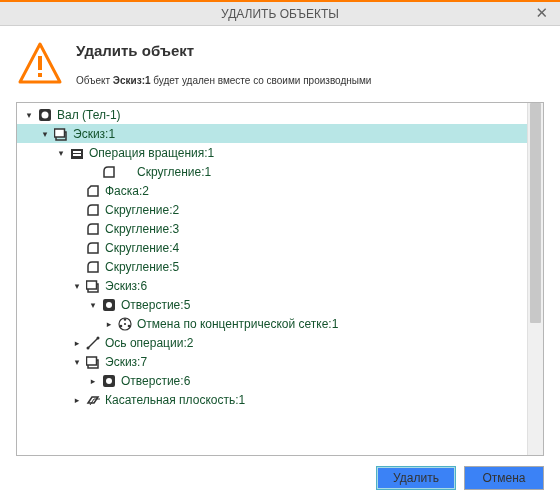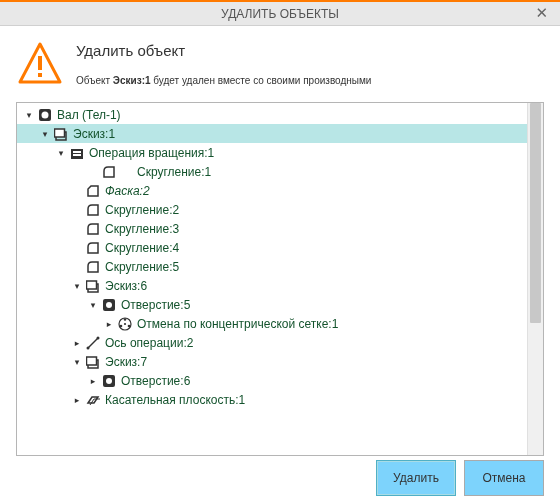--- a/index.html
+++ b/index.html
@@ -53,21 +53,21 @@
       align-items: flex-start;
     }
     .warning-icon {
       width: 48px;
       height: 48px;
       flex-shrink: 0;
       margin-right: 12px;
     }
     .header-text h1 {
       font-size: 15px;
-      font-weight: normal;
+      font-weight: bold;
       color: #333;
       margin-bottom: 16px;
       margin-top: 2px;
     }
     .header-text .subtitle {
       font-size: 10px;
       color: #333;
     }
     .subtitle .bold { font-weight: bold; }
     .tree-container {
@@ -132,23 +132,23 @@
     .button-row {
       height: 44px;
       display: flex;
       align-items: center;
       justify-content: flex-end;
       gap: 8px;
       padding: 0 16px;
     }
     .btn {
       min-width: 80px;
-      height: 36px;
+      height: 24px;
       border: 1px solid #aaa;
-      background: #7dd3fc;
+      background: #3b82f6;
       font-size: 12px;
       cursor: pointer;
       color: #333;
     }
     .btn.primary {
       border: 1px solid #4fb0c6;
       box-shadow: 0 0 0 1px #a8dce6 inset;
     }
   </style>
 </head>
@@ -212,21 +212,21 @@
           </div>
           <div class="node" style="padding-left: 54px; gap: 16px;">
             <span class="expander empty">▸</span>
             <span class="node-icon">
               <svg width="14" height="14" viewBox="0 0 14 14">
                 <path d="M2 12 L2 6 Q2 2 6 2 L12 2 L12 4 L12 12 Z" fill="#fff" stroke="#333" stroke-width="1.5"></path>
               </svg>
             </span>
             <span class="node-label">Скругление:1</span>
           </div>
-          <div class="node" style="padding-left: 54px; font-style: italic;">
+          <div class="node" style="padding-left: 54px;">
             <span class="expander empty">▸</span>
             <span class="node-icon">
               <svg width="14" height="14" viewBox="0 0 14 14">
                 <path d="M2 12 L2 5 L5 2 L12 2 L12 12 Z" fill="#fff" stroke="#333" stroke-width="1.5"></path>
               </svg>
             </span>
             <span class="node-label">Фаска:2</span>
           </div>
           <div class="node" style="padding-left: 54px;">
             <span class="expander empty">▸</span>

